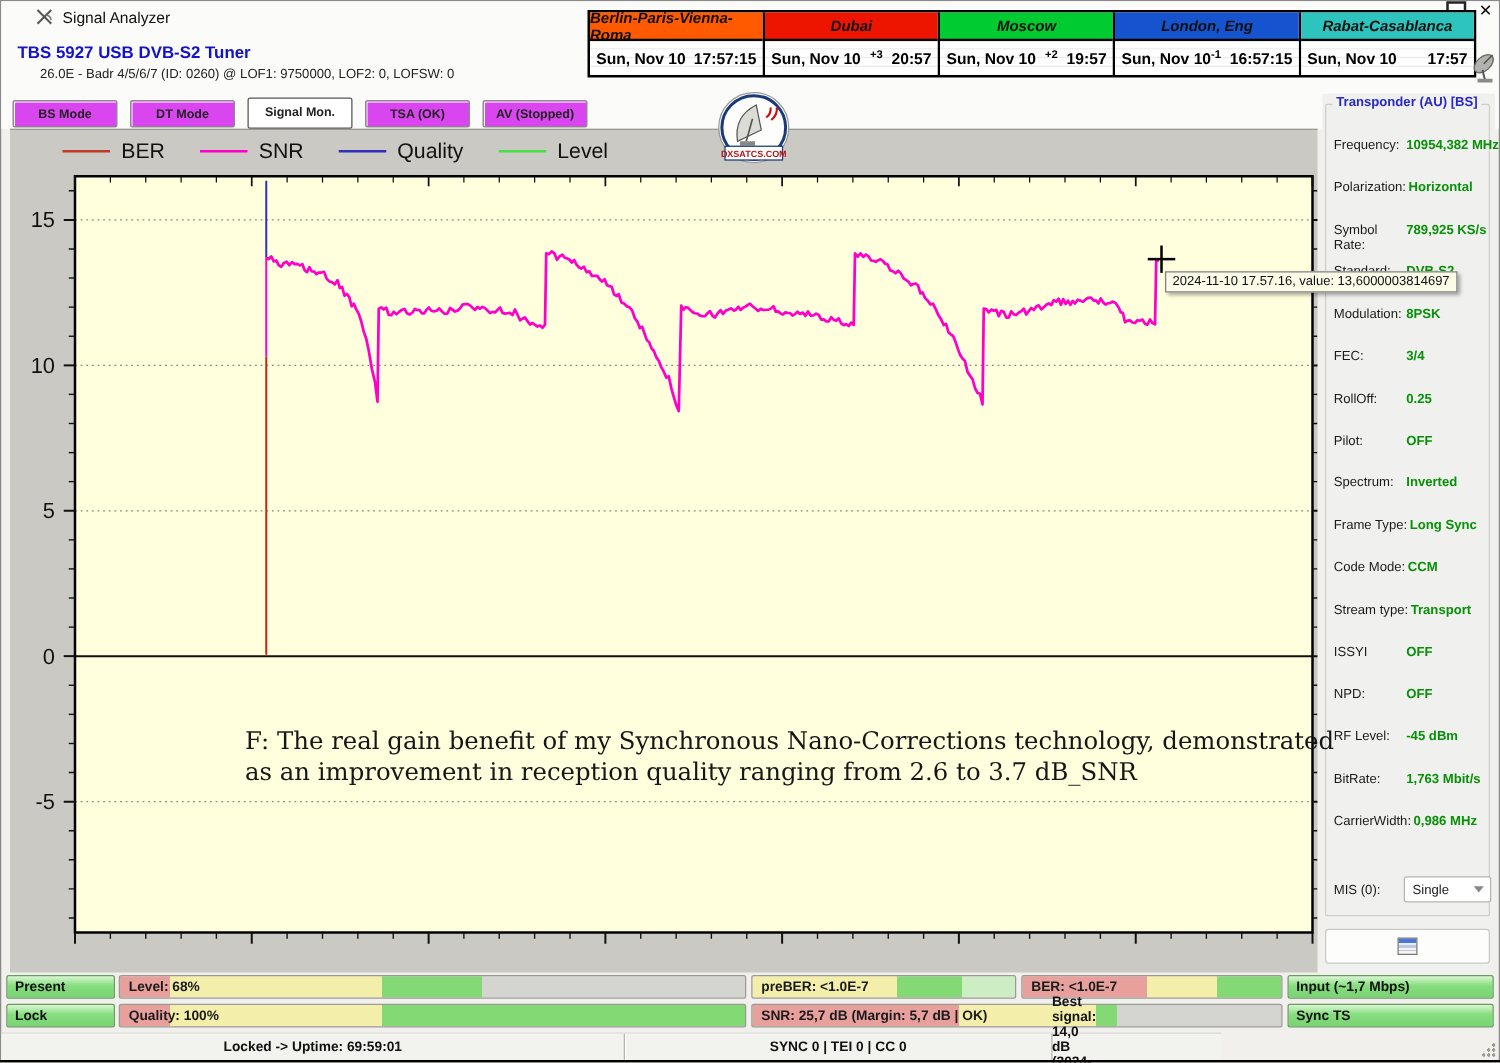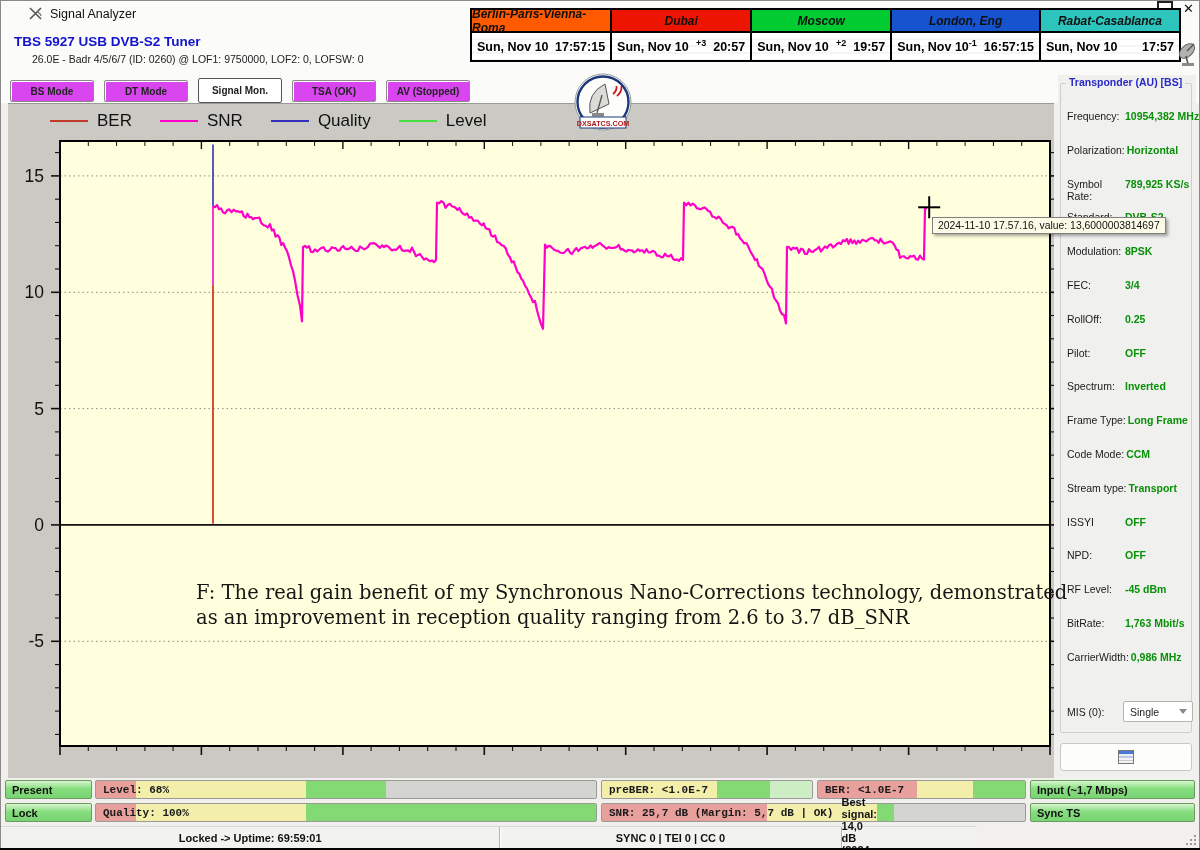--- a/index.html
+++ b/index.html
@@ -52,21 +52,21 @@
   .field-label{font-size:10.5px;color:#1a1a1a;min-width:56px;}
   .field-value{font-size:10.5px;font-weight:bold;color:#089008;margin-left:2px;white-space:nowrap;}
   #mis-row{position:absolute;left:6px;top:617px;display:flex;align-items:center;}
   #mis-label{font-size:10.5px;color:#1a1a1a;min-width:56px;}
   #mis-dropdown{width:62px;height:19px;background:#fff;border:1px solid #b5b5b0;border-radius:2px;display:flex;align-items:center;font-size:10.5px;color:#222;padding-left:6px;}
   .chevron-down-icon{margin-left:auto;margin-right:5px;width:0;height:0;border-left:4px solid transparent;border-right:4px solid transparent;border-top:5px solid #888;}
   #panel-button{position:absolute;left:2px;top:668px;width:130px;height:26px;background:#fdfdfc;border:1px solid #c9c9c4;border-radius:3px;display:flex;align-items:center;justify-content:center;}
   .list-icon{width:14px;height:12px;border:1px solid #777;background:linear-gradient(#4a78d8 0 3px,#ececec 3px 5px,#b8c8e8 5px 7px,#f4f4f4 7px 9px,#c8c8c8 9px 10px,#f4f4f4 10px 12px);}
   
   .status-pill{position:absolute;height:19px;background:linear-gradient(#d9f7d2,#86dd7e 45%,#79d473);border:1px solid #6a9a60;border-radius:2px;font-size:11px;font-weight:bold;color:#111;display:flex;align-items:center;padding-left:6px;box-sizing:border-box;}
-  .status-meter{position:absolute;height:19px;border:1px solid #9a9a96;border-radius:2px;box-sizing:border-box;display:flex;align-items:center;font-family:Liberation Mono, monospace;}
+  .status-meter{position:absolute;height:19px;border:1px solid #9a9a96;border-radius:2px;box-sizing:border-box;display:flex;align-items:center;}
   .status-meter span{font-size:11px;font-weight:bold;color:#1a1a1a;padding-left:7px;white-space:nowrap;}
   
   #statusbar{position:absolute;left:1px;top:826px;width:976px;height:22px;background:#f2f2ef;border-top:1px solid #d8d8d4;display:flex;}
   .sb-cell{height:100%;display:flex;align-items:center;justify-content:center;font-size:11px;font-weight:bold;color:#111;border-right:1px solid #b5b5b2;box-shadow:1px 0 0 #fff;}
   .sb-cell:last-child{border-right:none;box-shadow:none;}
   #sb-left{width:513px;}
   #sb-center{width:350px;}
   #sb-right{flex:1;padding-right:100px;box-sizing:border-box;}
   #resize-grip{position:absolute;right:3px;bottom:4px;width:12px;height:12px;
     background:
@@ -377,21 +377,21 @@
       <div class="field-row" style="top: 262.6px;">
         <span class="field-label">Pilot:</span>
         <span class="field-value">OFF</span>
       </div>
       <div class="field-row" style="top: 296.4px;">
         <span class="field-label">Spectrum:</span>
         <span class="field-value">Inverted</span>
       </div>
       <div class="field-row" style="top: 330.2px;">
         <span class="field-label">Frame Type:</span>
-        <span class="field-value">Long Frame</span>
+        <span class="field-value">Long Sync</span>
       </div>
       <div class="field-row" style="top: 364px; align-items: flex-end;">
         <span class="field-label">Code Mode:</span>
         <span class="field-value">CCM</span>
       </div>
       <div class="field-row" style="top: 397.8px;">
         <span class="field-label">Stream type:</span>
         <span class="field-value">Transport</span>
       </div>
       <div class="field-row" style="top: 431.6px;">

